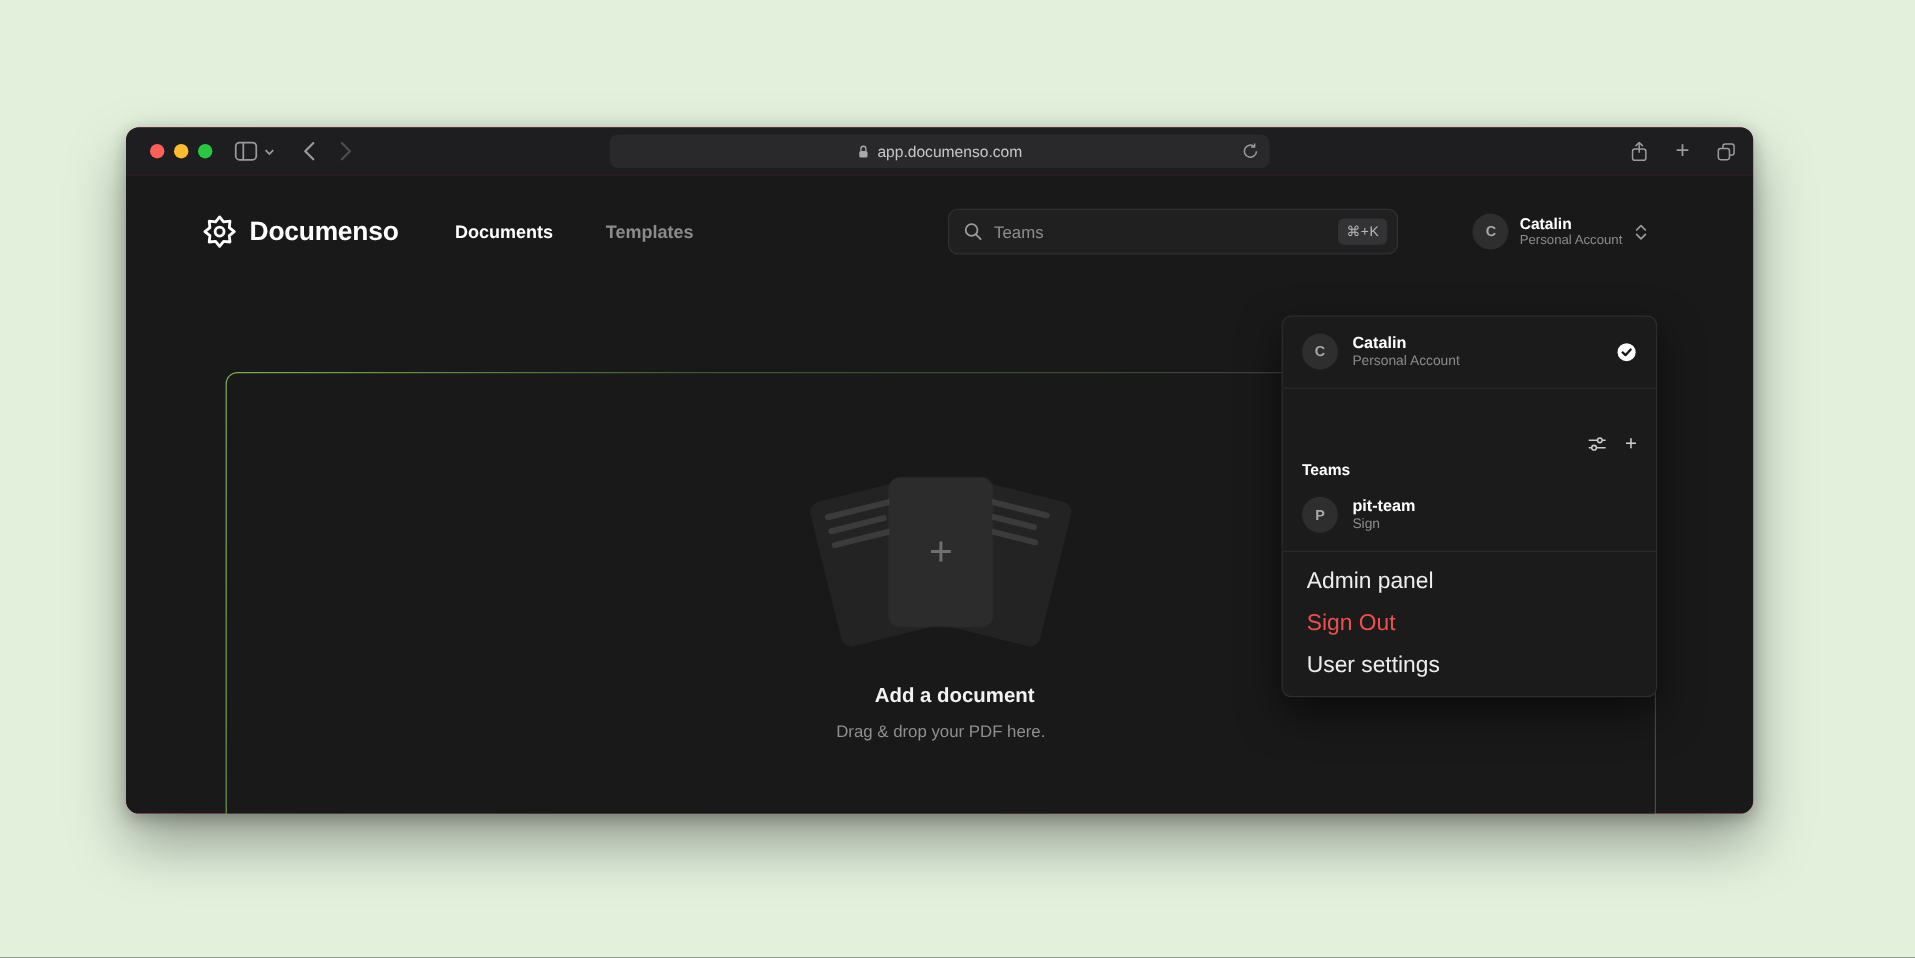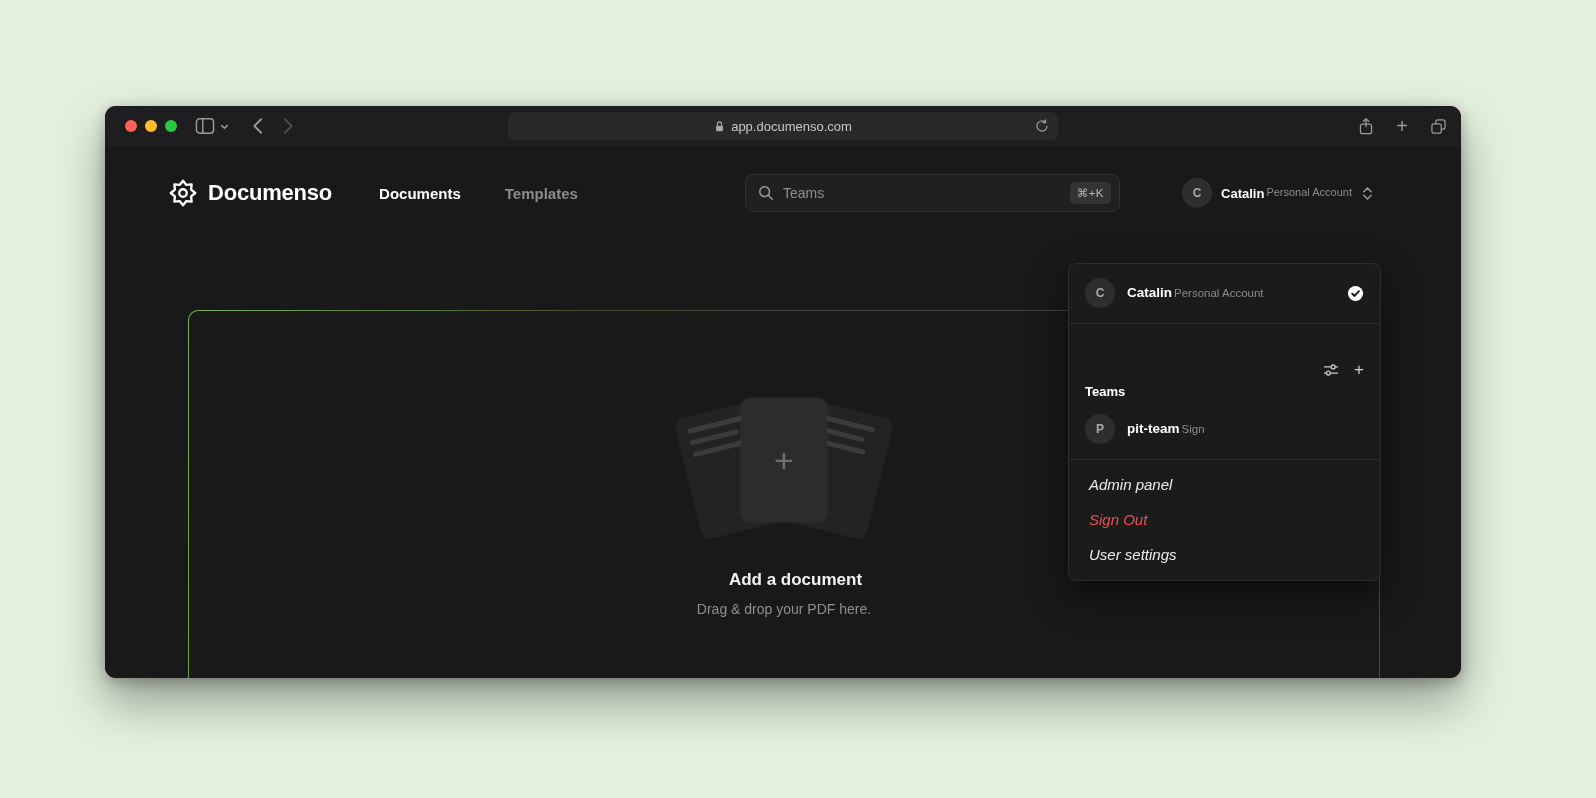--- a/index.html
+++ b/index.html
@@ -77,21 +77,21 @@
     background:#333336; color:#b9b9b9; border-radius:5px;
     font-size:11.5px; padding:4px 7px; letter-spacing:.5px;
   }
 
   .account-btn { display:flex; align-items:center; margin-left:62px; cursor:pointer; }
   .avatar {
     width:30px; height:30px; border-radius:50%; background:#2e2e2e;
     color:#a9a9a9; font-size:12px; font-weight:600;
     display:flex; align-items:center; justify-content:center; flex:0 0 auto;
   }
-  .account-meta { margin-left:9px; display:flex; flex-direction:row; gap:2px; }
+  .account-meta { margin-left:9px; display:flex; flex-direction:column; gap:2px; }
   .account-name { color:#fff; font-size:13px; font-weight:700; line-height:1; }
   .account-sub { color:#8b8b8b; font-size:11px; line-height:1; }
   .updown { margin-left:10px; display:flex; }
 
   
   .menu {
     position:absolute; left:963px; top:117px; width:313px;
     background:#1b1b1b; border:1px solid #2d2d2d; border-radius:8px;
     box-shadow:0 14px 34px rgba(0,0,0,.55);
     padding:6px 0 8px; z-index:20;
@@ -102,21 +102,21 @@
   .menu-account .account-name { font-size:13.5px; font-weight:600; }
   .menu-account .account-sub { font-size:11.5px; margin-top:2px; }
   .menu-account .check { margin-left:auto; display:flex; }
   .menu-divider { height:1px; background:#2a2a2a; margin:7px 0; }
   .teams-row { display:flex; align-items:center; padding:9px 16px 7px; }
   .teams-row .menu-label-inline { color:#fff; font-size:13px; font-weight:700;margin-top:44px; }
   .teams-actions { margin-left:auto; display:flex; align-items:center; gap:15px; }
   .teams-actions .plus-glyph { font-size:17px; color:#cfcfcf; }
   .menu-item {
     height:35px; display:flex; align-items:center; padding:0 20px;
-    color:#ededed; font-size:15px; cursor:pointer;font-style:italic;
+    color:#ededed; font-size:19px; cursor:pointer;
   }
   .menu-item.danger { color:#ee4f4f; }
 
   
   .dropzone {
     position:absolute; left:83px; top:164px; width:1192px; height:392px;
     border-radius:10px; padding:1px;
     background:linear-gradient(105deg,
       rgba(134,195,90,.9) 0%,
       rgba(134,195,90,.35) 30%,

